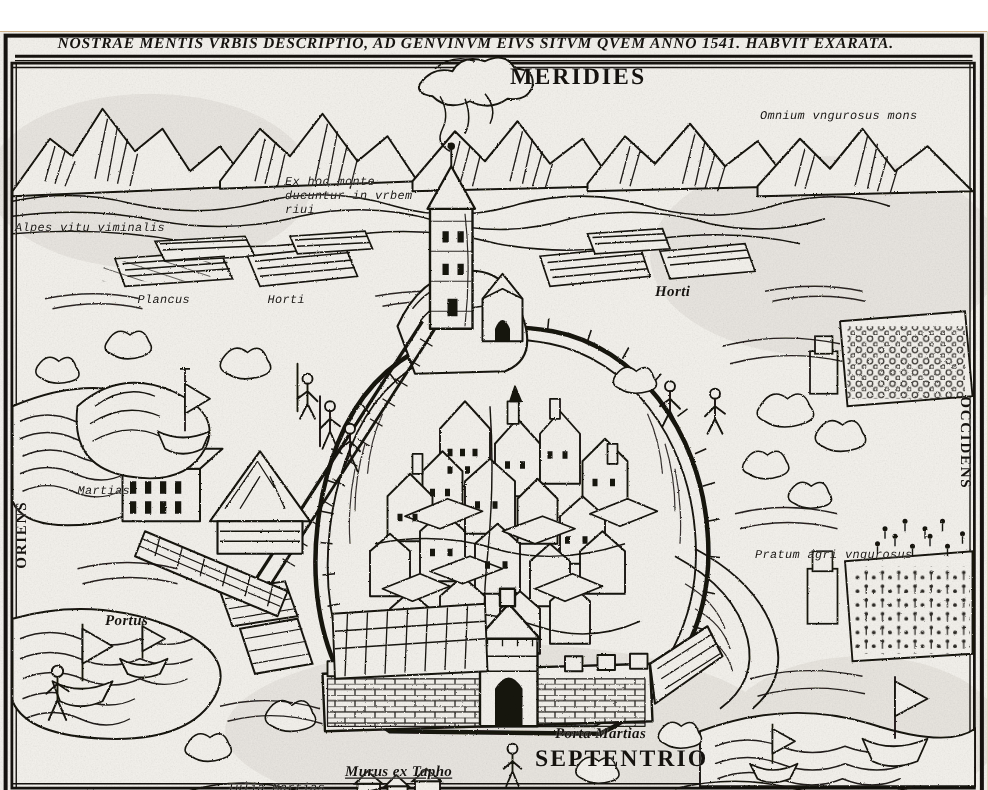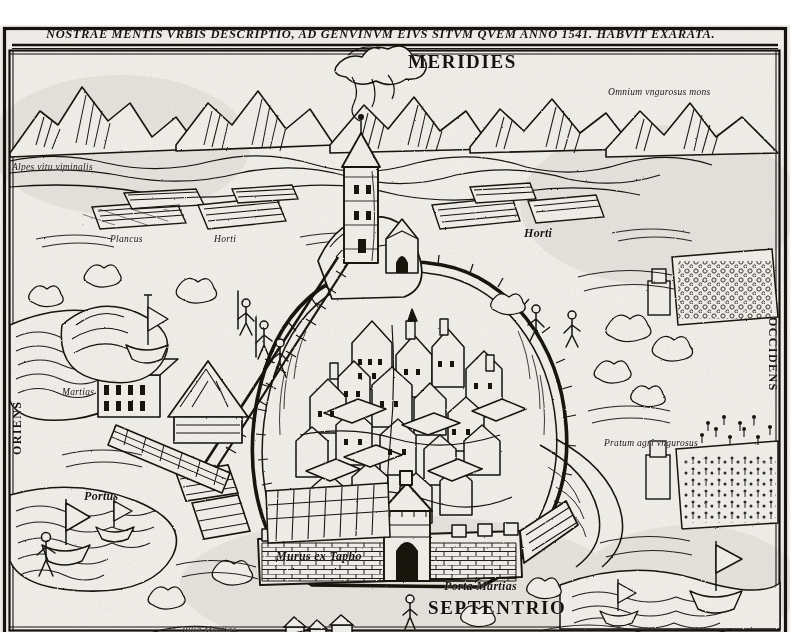--- a/index.html
+++ b/index.html
@@ -23,21 +23,21 @@
     letter-spacing:.3px;
     text-shadow:0 0 1px rgba(255,255,255,.75);
   }
   .title-lbl{
     font-size:12.5px;font-weight:bold;font-style:italic;
     letter-spacing:.6px;
   }
   .cardinal{font-size:19px;font-weight:bold;letter-spacing:1.6px;}
   .card-sm{font-size:12px;font-weight:bold;letter-spacing:1.4px;}
   .place{font-size:12px;font-style:italic;font-weight:bold;}
-  .place-sm{font-size:9.5px;font-style:italic;}
+  .place-sm{font-size:9.5px;font-style:italic;font-family:Liberation Mono, monospace;}
   .rot-l{transform:rotate(-90deg);transform-origin:left top;}
   .rot-r{transform:rotate(90deg);transform-origin:left top;}
   .grain{
     position:absolute;inset:0;pointer-events:none;
     opacity:.30;mix-blend-mode:multiply;
   }
 </style>
 </head>
 <body>
 
@@ -668,27 +668,28 @@
     <div class="lbl title-lbl" style="left:46px;top:2px;">NOSTRAE MENTIS VRBIS DESCRIPTIO, AD GENVINVM EIVS SITVM QVEM ANNO 1541. HABVIT EXARATA.</div>
 
     <div class="lbl cardinal" style="left:408px;top:26px;">MERIDIES</div>
 
     <div class="lbl cardinal" style="left:428px;top:572px;">SEPTENTRIO</div>
 
     <div class="lbl card-sm rot-l" style="left:10px;top:430px;">ORIENS</div>
 
     <div class="lbl card-sm rot-r" style="left:780px;top:292px;">OCCIDENS</div>
 
-
-    <div class="lbl place-sm" style="left:12px;top:137px;">Alpes vitu viminalis</div>
+    <div class="lbl place-sm" style="left:228px;top:116px;line-height:1.15;max-width:112px;white-space:normal;">Ex hoc monte ducuntur in vrbem riui</div>
+
+    <div class="lbl place-sm" style="left:12px;top:152px;">Alpes vitu viminalis</div>
     <div class="lbl place-sm" style="left:608px;top:62px;">Omnium vngurosus mons</div>
     <div class="lbl place-sm" style="left:110px;top:209px;">Plancus</div>
     <div class="lbl place-sm" style="left:214px;top:209px;">Horti</div>
     <div class="lbl place" style="left:524px;top:201px;">Horti</div>
     <div class="lbl place-sm" style="left:62px;top:362px;">Martias</div>
     <div class="lbl place" style="left:84px;top:464px;">Portus</div>
-    <div class="lbl place" style="left:276px;top:524px;">Murus ex Tapho</div>
+    <div class="lbl place" style="left:276px;top:585px;text-decoration:underline;">Murus ex Tapho</div>
     <div class="lbl place" style="left:444px;top:554px;">Porta Martias</div>
     <div class="lbl place-sm" style="left:182px;top:600px;">Iulia Martias</div>
     <div class="lbl place-sm" style="left:604px;top:413px;">Pratum agri vngurosus</div>
 
   </div>
 </div>
 
 </body></html>

